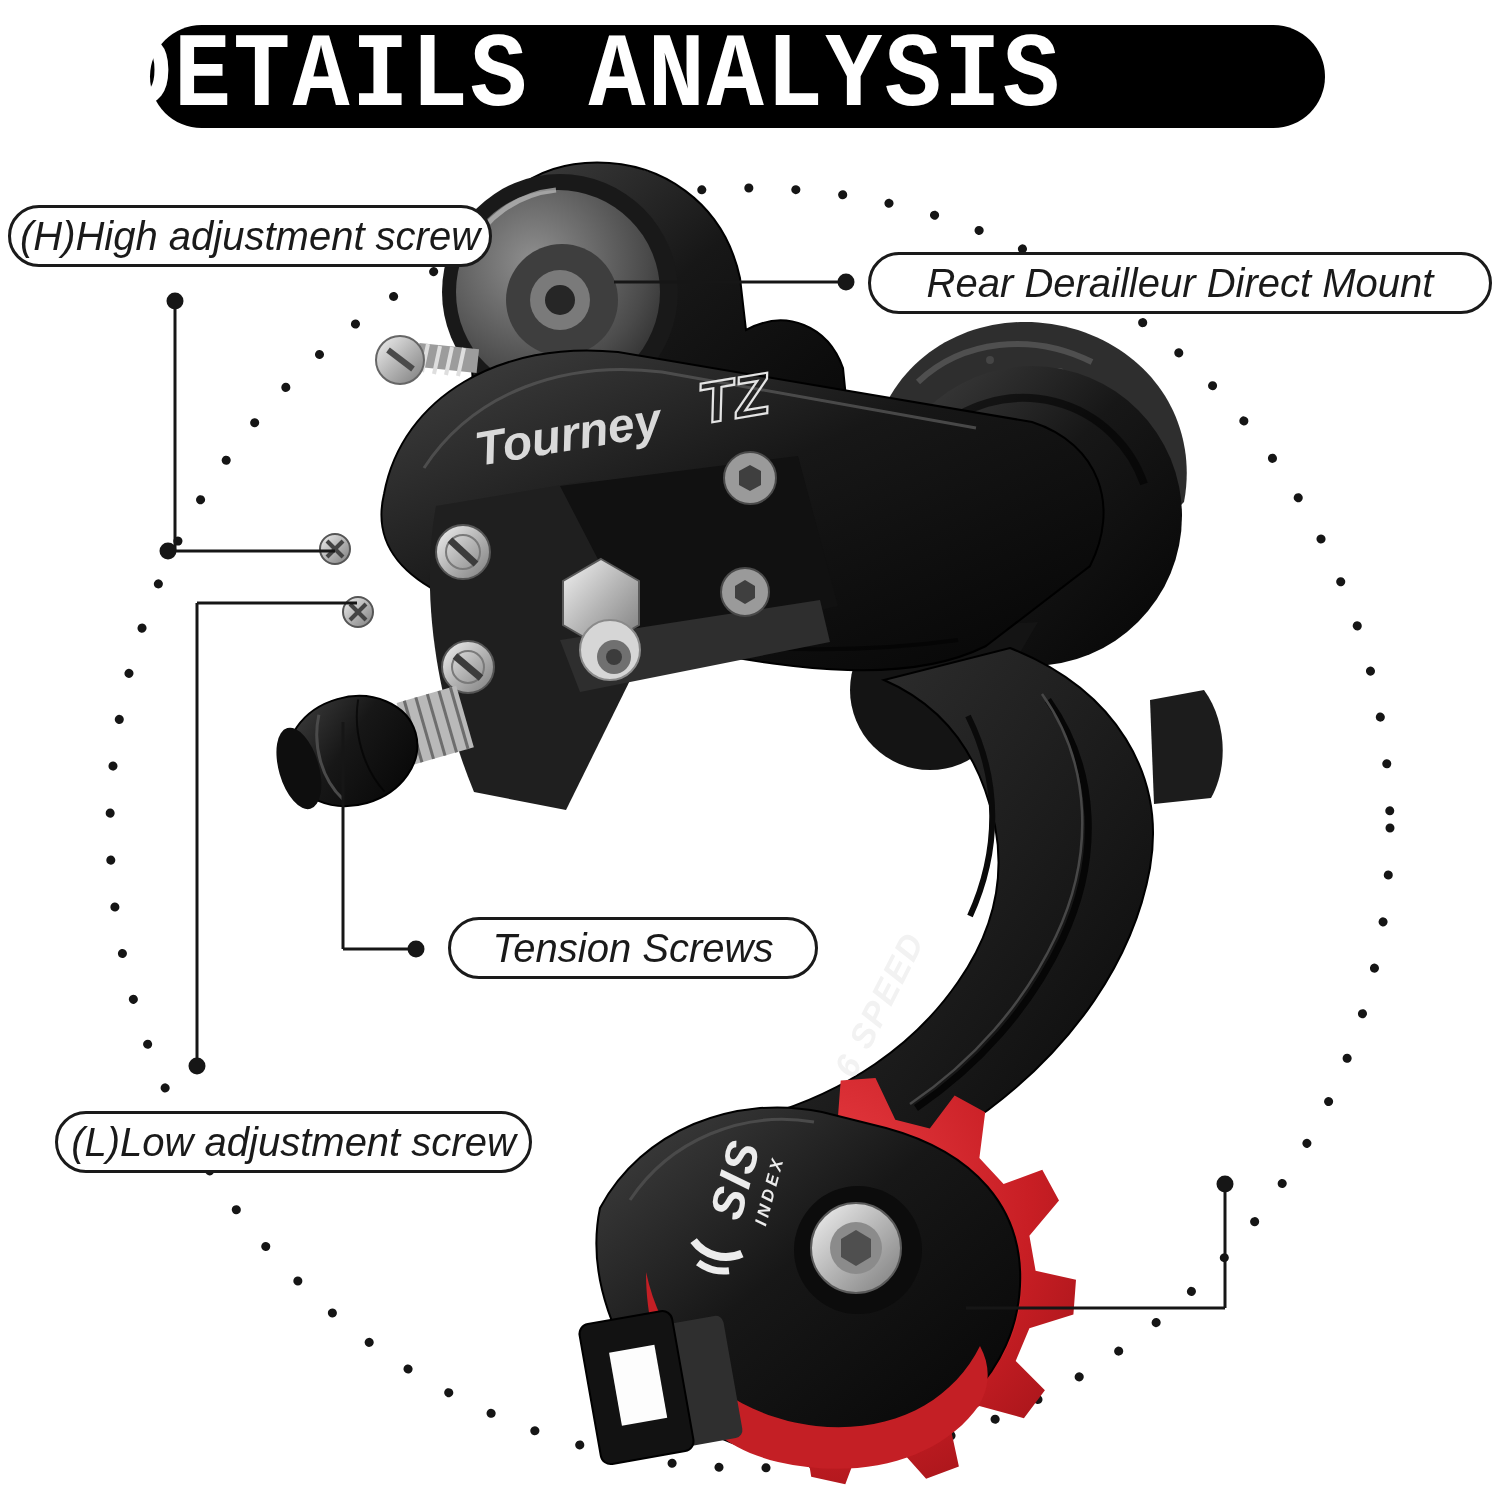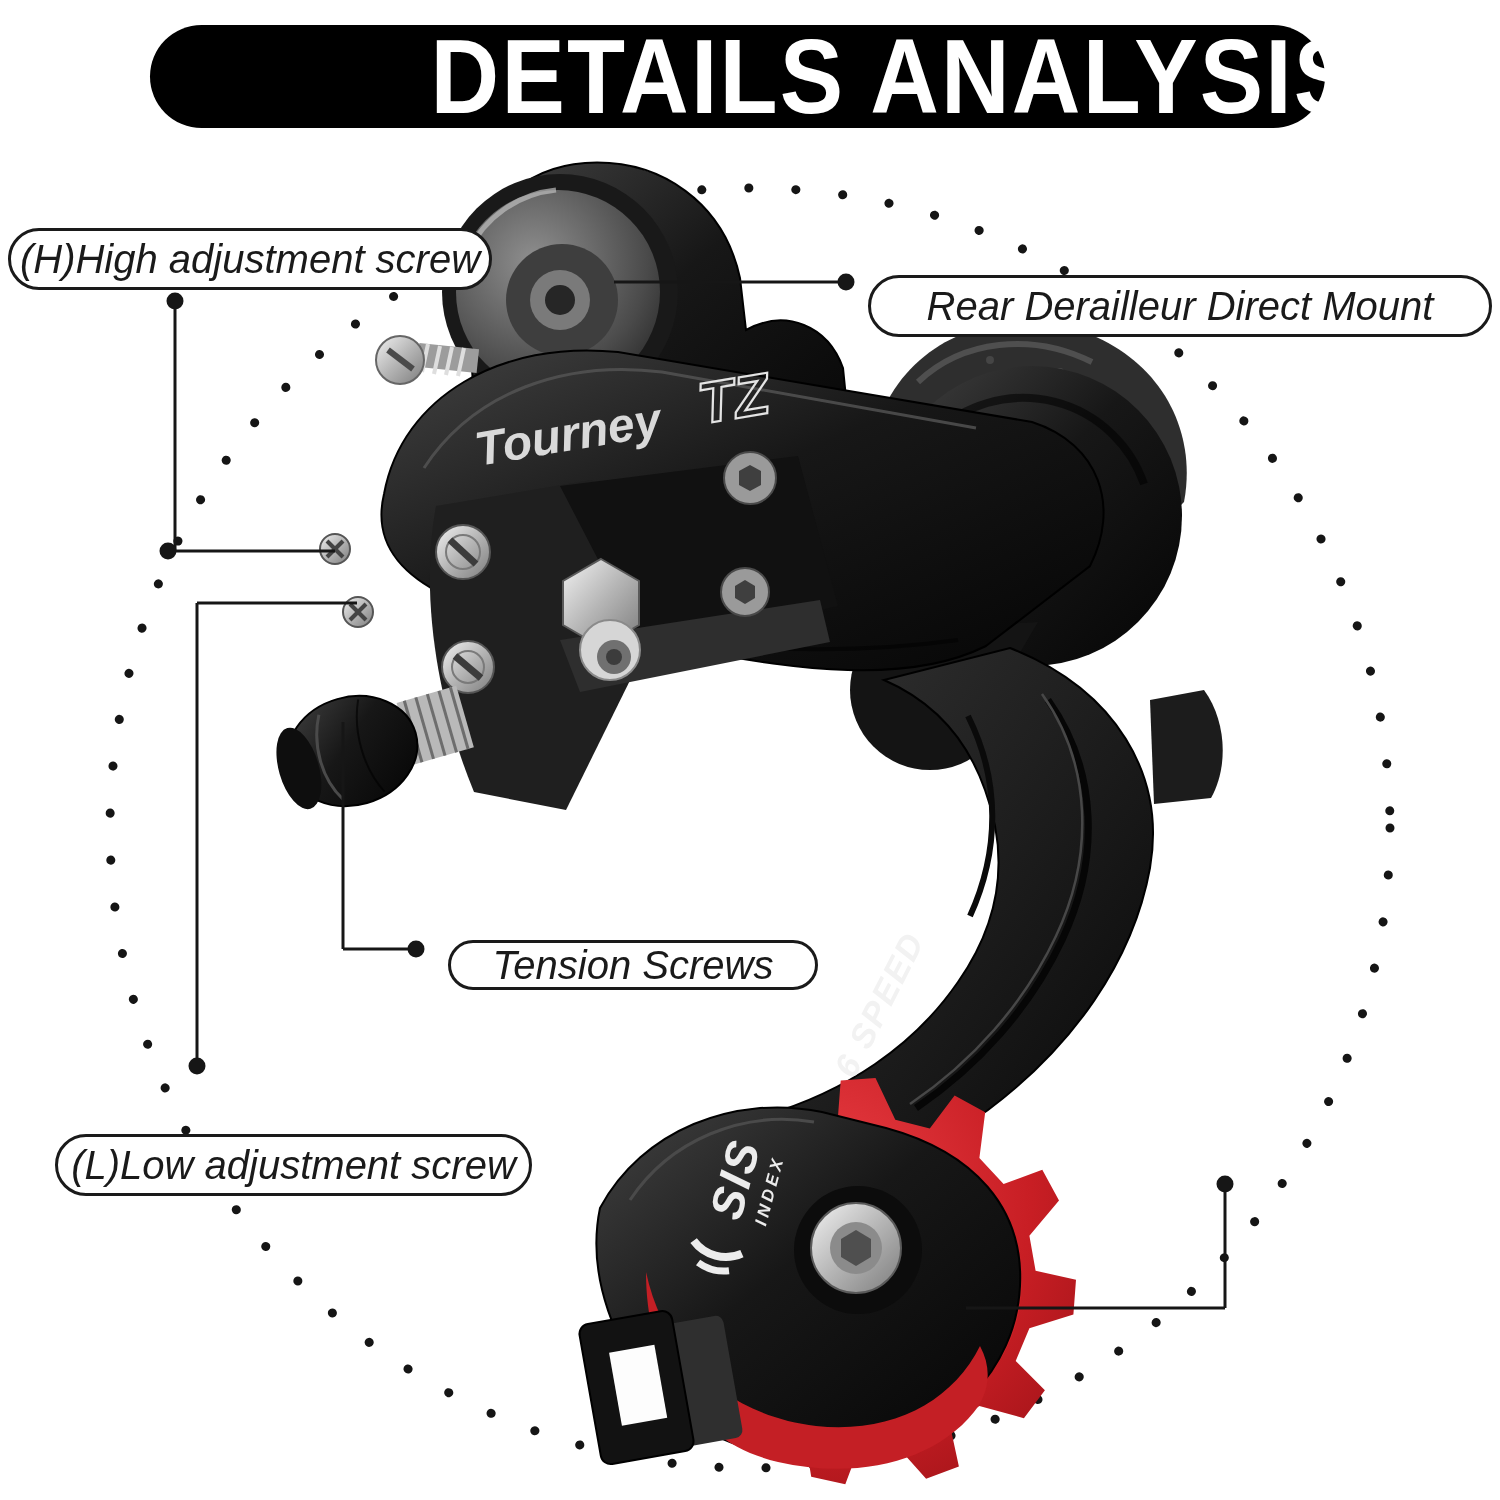--- a/index.html
+++ b/index.html
@@ -3,30 +3,30 @@
 <meta charset="utf-8">
 <style>
   html,body{margin:0;padding:0;background:#fff;}
   .stage{position:relative;width:1500px;height:1500px;background:#fff;overflow:hidden;
          font-family:"Liberation Sans",sans-serif;}
   .layer{position:absolute;left:0;top:0;width:1500px;height:1500px;}
   .dots-layer{z-index:1;}
   .product-layer{z-index:2;}
   .connector-layer{z-index:3;}
   .title-pill{position:absolute;left:150px;top:25px;width:1175px;height:103px;
-      background:#000;border-radius:56px;display:flex;align-items:center;justify-content:flex-end;
-      z-index:4;}
+      background:#000;border-radius:56px;display:flex;align-items:center;justify-content:flex-start;
+      z-index:4;font-family:Liberation Mono, monospace;}
   .title-pill span{color:#fff;font-weight:bold;font-size:88px;letter-spacing:2px;white-space:nowrap;
       transform:scale(1.08,1.2);}
   .pill-label{position:absolute;background:#fff;border:3px solid #1a1a1a;border-radius:42px;
       display:flex;align-items:center;justify-content:center;box-sizing:border-box;
-      font-style:italic;font-size:40px;color:#1a1a1a;z-index:4;white-space:nowrap;margin-top:23px;}
+      font-style:italic;font-size:40px;color:#1a1a1a;z-index:4;white-space:nowrap;}
   .lbl-high{left:8px;top:205px;width:484px;height:62px;}
   .lbl-mount{left:868px;top:252px;width:624px;height:62px;text-align:center;}
-  .lbl-tension{left:448px;top:917px;width:370px;height:50px;}
+  .lbl-tension{left:448px;top:917px;width:370px;height:62px;}
   .lbl-low{left:55px;top:1111px;width:477px;height:62px;}
   .lbl-guide{left:1024px;top:1094px;width:403px;height:63px;}
 </style>
 </head>
 <body>
 
 <div class="stage">
 
   <svg class="layer dots-layer" viewBox="0 0 1500 1500">
     <circle cx="750" cy="828" r="640" fill="none" stroke="#151515" stroke-width="9" stroke-linecap="round" stroke-dasharray="0.1 47"></circle>

